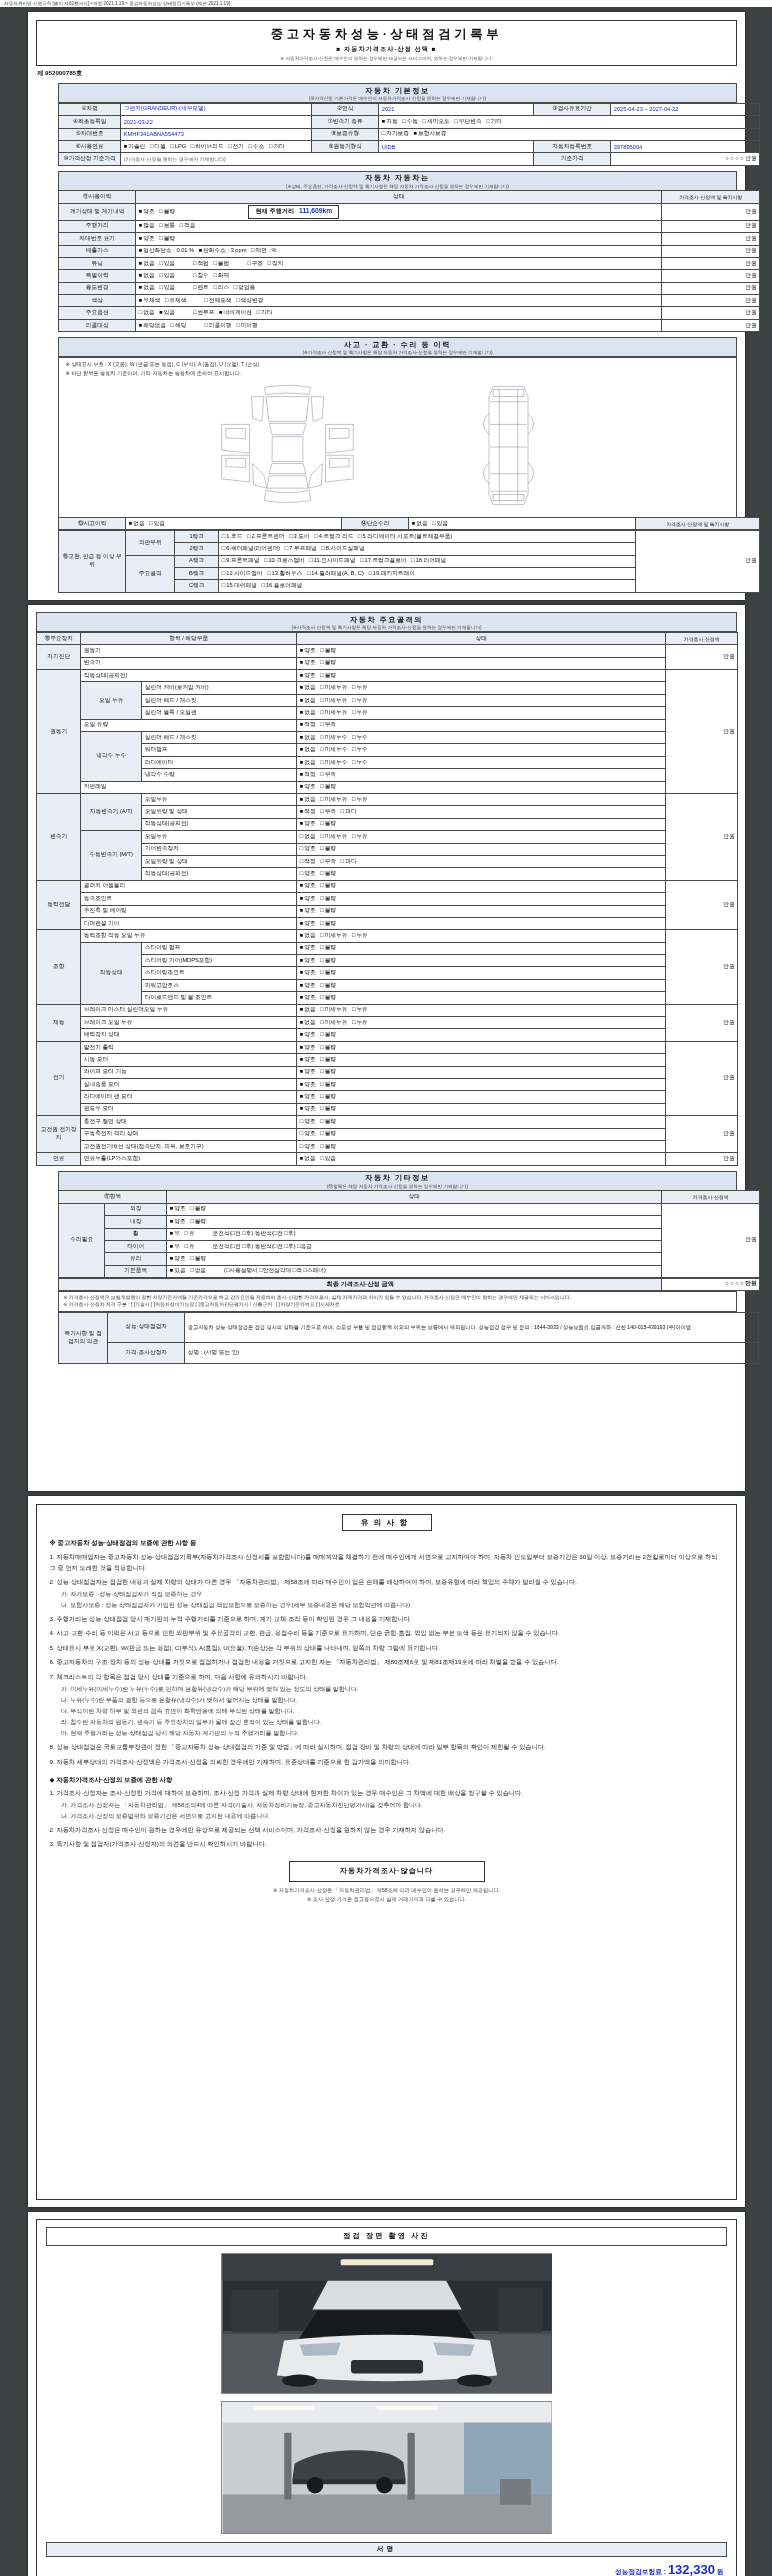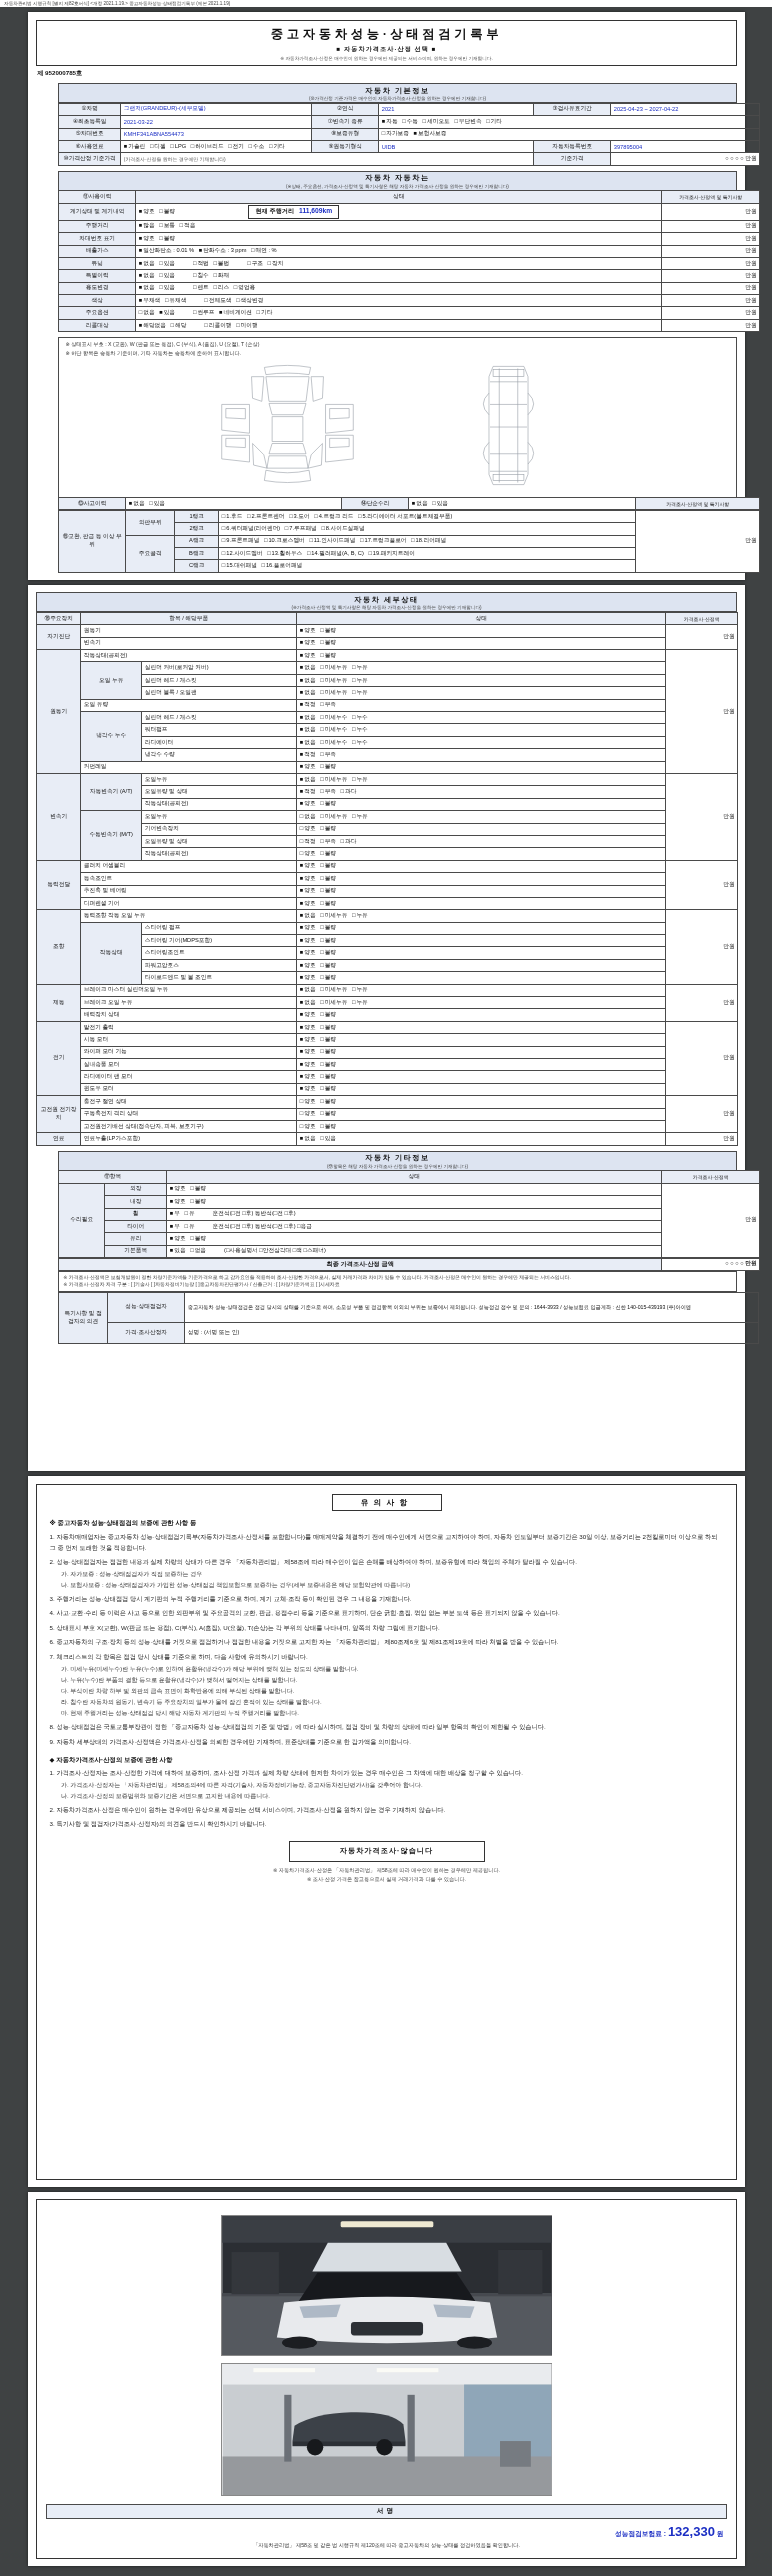--- a/index.html
+++ b/index.html
@@ -27,21 +27,21 @@
 .doc-no{font-size:6.2px;font-weight:bold;margin:3.1px 0 1px 1px;}
 .mileage-box{display:inline-block;border:1px solid #333;padding:1.5px 6.2px;font-size:6.2px;font-weight:bold;margin-left:67px;background:#fff;}
 .mileage-box .vl{margin-left:3.1px;font-size:6.7px;}
 .diagram-box{border:0.5px solid #4a4a4a;padding:3.1px 6.2px 5.2px;}
 .legend{font-size:5.2px;color:#333;margin-bottom:2.1px;}
 .dia-row{display:flex;justify-content:center;gap:36px;padding:2.1px 0 1px;}
 .stack{margin-top:-0.5px;}
 .basisbox{border:0.5px solid #4a4a4a;margin-top:-0.5px;padding:2.6px 4.1px;font-size:4.9px;color:#333;line-height:1.5;}
 .finalrow td{font-weight:bold;}
 .notice-frame{border:0.8px solid #333;padding:9.3px 12.4px 11.3px;min-height:696px;}
-.notice-title{width:110px;margin:0 auto 7.2px;border:0.8px solid #333;text-align:center;font-weight:bold;font-size:7.7px;letter-spacing:5.2px;padding:2.6px 0;}
+.notice-title{width:90px;margin:0 auto 7.2px;border:0.8px solid #333;text-align:center;font-weight:bold;font-size:7.7px;letter-spacing:5.2px;padding:2.6px 0;}
 .nn{font-size:6.2px;line-height:1.75;margin:3.6px 0 0;color:#222;}
 .ns{font-size:6px;line-height:1.7;margin:1px 0 0 11.3px;color:#333;}
 .nh{font-size:6.4px;font-weight:bold;margin:8.2px 0 2.1px;}
 .price-btn{width:196px;margin:10.3px auto 5.2px;border:1px solid #333;text-align:center;font-weight:bold;font-size:7.2px;padding:4.6px 0;letter-spacing:1px;}
 .tailline{text-align:center;font-size:5.2px;color:#444;margin-top:2.1px;}
 .photo{width:331px;margin:7.2px auto;border:0.5px solid #888;line-height:0;}
 .photo-frame{border:0.8px solid #333;padding:7.2px 9.3px 9.3px;min-height:304px;}
 .photo-head{border:0.5px solid #4a4a4a;text-align:center;font-weight:bold;font-size:7.2px;letter-spacing:2.1px;padding:3.1px 0;background:#fff;}
 .sign-bar{border:0.5px solid #4a4a4a;background:#e8edf6;text-align:center;font-weight:bold;font-size:6.7px;letter-spacing:3.1px;padding:2.1px 0;margin-top:8.2px;}
 .fee-line{text-align:right;font-size:6.7px;font-weight:bold;margin:5.2px 3.1px 2.1px 0;color:#1c2fc4;}
@@ -185,20 +185,24 @@
       <tr>
         <td class="lb">리콜대상</td>
         <td class="st"><span><span class="ck"><span class="bx">■</span>해당없음</span><span class="ck"><span class="bx">□</span>해당</span></span><span class="g2"><span class="ck"><span class="bx">□</span>리콜이행</span><span class="ck"><span class="bx">□</span>미이행</span></span></td>
         <td class="pr">만원</td>
       </tr>
     </tbody>
       </table>
   </div>
 
   <div class="sec">
+    <div class="secbar">
+      <div class="t">사고 · 교환 · 수리 등 이력</div>
+      <div class="s">(※가격조사·산정액 및 특기사항은 해당 자동차 가격조사·산정을 원하는 경우에만 기재합니다)</div>
+    </div>
     <div class="diagram-box stack">
       <div class="legend">※ 상태표시 부호 :  X (교환),  W (판금 또는 용접),  C (부식),  A (흠집),  U (요철),  T (손상)</div>
       <div class="legend">※ 하단 항목은 승용차 기준이며, 기타 자동차는 승용차에 준하여 표시합니다.</div>
       <div class="dia-row">
         <svg class="cardia" viewBox="0 0 360 250" width="185" height="129">
           <g fill="none" stroke="#9aa0a8" stroke-width="1.2">
             <path d="M135 12 Q180 4 225 12 L222 26 Q180 20 138 26 Z"></path>
             <path d="M138 30 L222 30 L216 78 L144 78 Z"></path>
             <path d="M144 82 L216 82 L210 104 L150 104 Z"></path>
             <rect x="150" y="108" width="60" height="48"></rect>
@@ -290,21 +294,21 @@
         <td class="lb">C랭크</td>
         <td class="st"><span class="ck"><span class="bx">□</span>15.대쉬패널</span><span class="ck"><span class="bx">□</span>16.플로어패널</span></td>
       </tr>
     </tbody>
       </table>
   </div>
 </div>
 
 <div class="page" style="min-height:886px;">
   <div class="secbar">
-    <div class="t">자동차 세부상태</div>
+    <div class="t">자동차 주요골격의</div>
     <div class="s">(※가격조사·산정액 및 특기사항은 해당 자동차 가격조사·산정을 원하는 경우에만 기재합니다)</div>
   </div>
   <table class="stack">
     <colgroup>
         <col style="width:44px">
         <col style="width:61px">
         <col style="width:155px">
         <col style="width:369px">
         <col style="width:72px">
       </colgroup>
@@ -623,20 +627,21 @@
         <div class="nn">3. 특기사항 및 점검자(가격조사·산정자)의 의견을 반드시 확인하시기 바랍니다.</div>
       </div>
     <div class="price-btn">자동차가격조사·않습니다</div>
     <div class="tailline">※ 자동차가격조사·산정은 「자동차관리법」 제58조에 따라 매수인이 원하는 경우에만 제공됩니다.</div>
     <div class="tailline">※ 조사·산정 가격은 참고용으로서 실제 거래가격과 다를 수 있습니다.</div>
   </div>
 </div>
 
 <div class="page">
   <div class="photo-frame">
+    <div class="photo-head">점검 장면 촬영 사진</div>
 
     <div class="photo">
       <svg viewBox="0 0 640 270" width="330" height="139">
         <rect width="640" height="270" fill="#2b2e33"></rect>
         <rect width="640" height="52" fill="#3a3e44"></rect>
         <rect x="230" y="10" width="180" height="12" rx="3" fill="#efe9d2"></rect>
         <rect y="150" width="640" height="120" fill="#55595f"></rect>
         <rect y="150" width="640" height="6" fill="#46494f"></rect>
         <rect x="18" y="70" width="92" height="82" fill="#34373c"></rect>
         <rect x="536" y="66" width="86" height="86" fill="#33363b"></rect>

